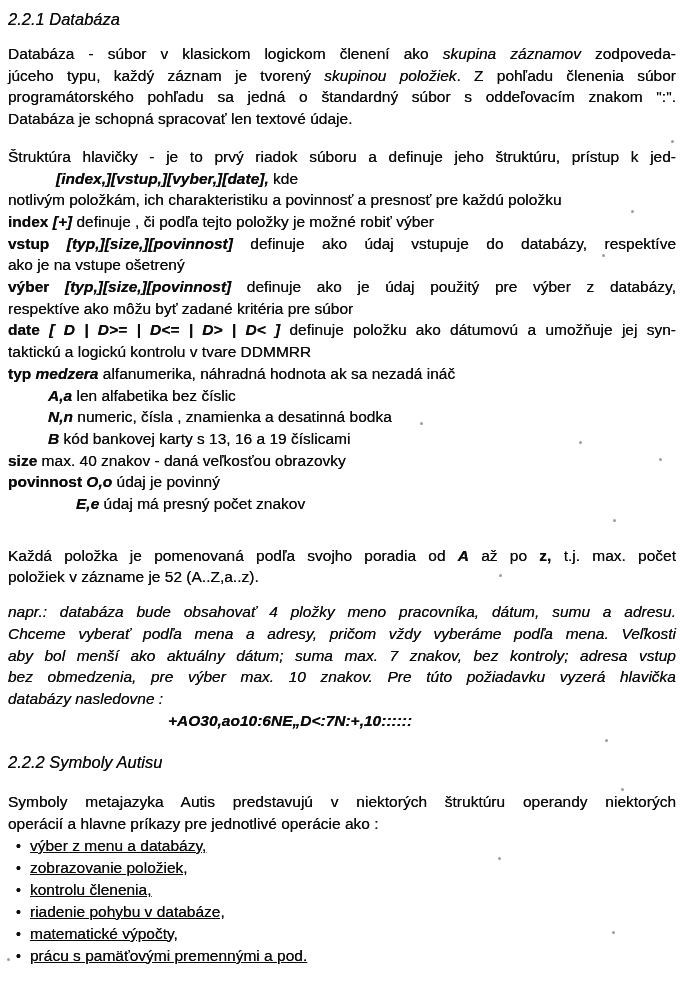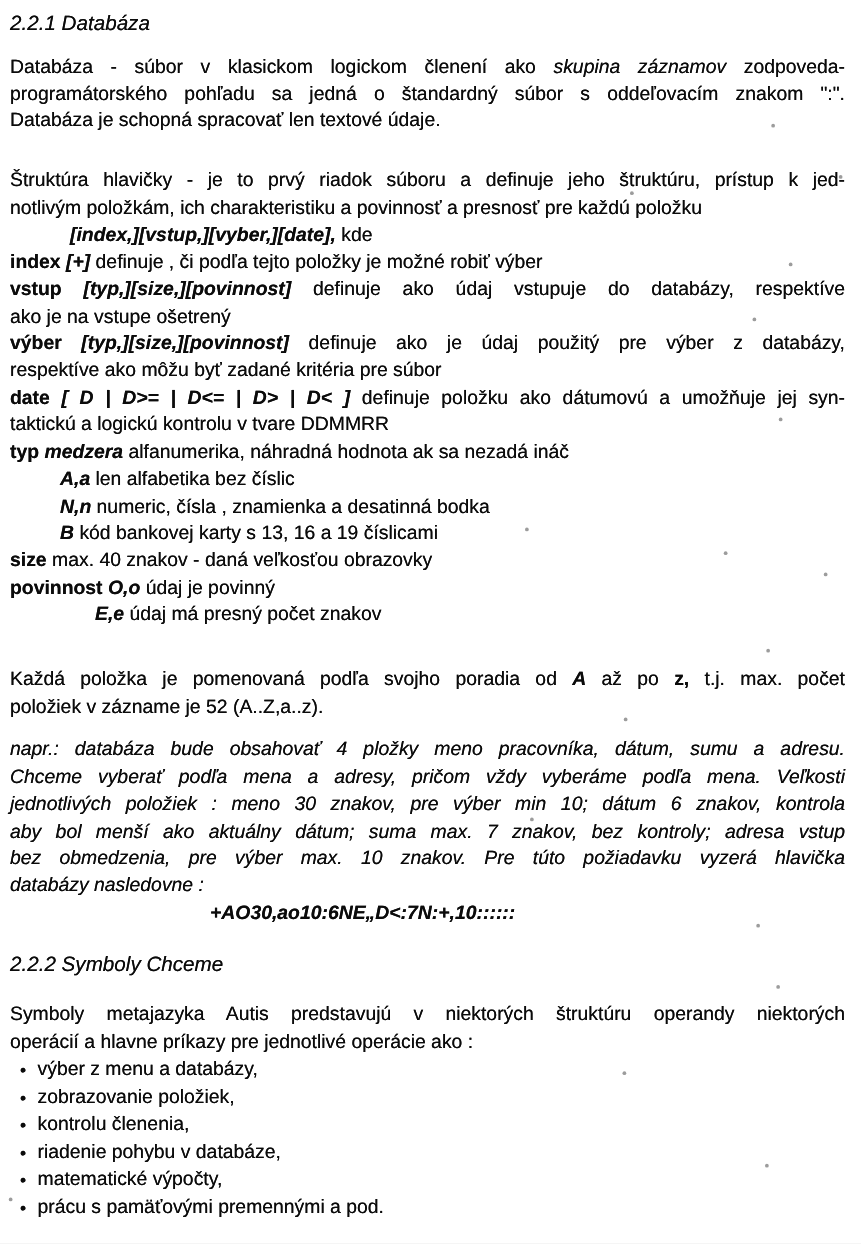--- a/index.html
+++ b/index.html
@@ -19,48 +19,49 @@
   .line{line-height:21.7px;white-space:normal;}
   .fb{font-weight:bold;}
   .fi{font-style:italic;}
   .h{font-size:16.5px;line-height:22px;}
   .fj{text-align:justify;text-align-last:justify;}
   .ind48{margin-left:48px;}
   .ind40{margin-left:40px;}
   .ind68{margin-left:68px;}
   .formula{margin-left:160px;}
   .mt-p1{margin-top:13px;}
-  .mt-p2{margin-top:26px;}
+  .mt-p2{margin-top:16px;}
   .mt-p3{margin-top:30px;}
   .mt-p4{margin-top:13px;}
   .mt-h2{margin-top:20px;}
   .mt-p5{margin-top:18px;}
   ul.blist{list-style:none;margin:0;padding:0;}
   ul.blist li{display:flex;line-height:22px;}
   .bdot{width:22px;padding-left:8px;box-sizing:border-box;font-size:14px;}
-  .btxt{flex:1;}
+  .btxt{flex:1;text-decoration:underline;}
   .dot{position:absolute;width:3px;height:3px;border-radius:50%;background:#4a4a4a;opacity:.55;}
 </style>
 </head>
 <body>
 
 <div class="page">
 
   <div class="line h"><span class="fi">2.2.1 Databáza</span></div>
 
   <div class="mt-p1">
     <div class="line fj"><span>Databáza - súbor v klasickom logickom členení ako </span><span class="fi">skupina záznamov</span><span> zodpoveda-</span></div>
+    <div class="line fj"><span>júceho typu, každý záznam je tvorený </span><span class="fi">skupinou položiek</span><span>. Z pohľadu členenia súbor</span></div>
     <div class="line fj"><span>programátorského pohľadu sa jedná o štandardný súbor s oddeľovacím znakom ":".</span></div>
     <div class="line"><span>Databáza je schopná spracovať len textové údaje.</span></div>
   </div>
 
   <div class="mt-p2">
     <div class="line fj"><span>Štruktúra hlavičky - je to prvý riadok súboru a definuje jeho štruktúru, prístup k jed-</span></div>
+    <div class="line ind48"><span class="fb fi">[index,][vstup,][vyber,][date],</span><span> kde</span></div>
     <div class="line"><span>notlivým položkám, ich charakteristiku a povinnosť a presnosť pre každú položku</span></div>
-    <div class="line ind48"><span class="fb fi">[index,][vstup,][vyber,][date],</span><span> kde</span></div>
     <div class="line"><span class="fb">index </span><span class="fb fi">[+]</span><span> definuje , či podľa tejto položky je možné robiť výber</span></div>
     <div class="line fj"><span class="fb">vstup </span><span class="fb fi">[typ,][size,][povinnost]</span><span> definuje ako údaj vstupuje do databázy, respektíve</span></div>
     <div class="line"><span>ako je na vstupe ošetrený</span></div>
     <div class="line fj"><span class="fb">výber </span><span class="fb fi">[typ,][size,][povinnost]</span><span> definuje ako je údaj použitý pre výber z databázy,</span></div>
     <div class="line"><span>respektíve ako môžu byť zadané kritéria pre súbor</span></div>
     <div class="line fj"><span class="fb">date </span><span class="fb fi">[ D | D&gt;= | D&lt;= | D&gt; | D&lt; ]</span><span> definuje položku ako dátumovú  a umožňuje jej syn-</span></div>
     <div class="line"><span>taktickú a logickú kontrolu v tvare DDMMRR</span></div>
     <div class="line"><span class="fb">typ </span><span class="fb fi">medzera</span><span> alfanumerika, náhradná hodnota ak sa nezadá ináč</span></div>
     <div class="line ind40"><span class="fb fi">A,a</span><span> len alfabetika bez číslic</span></div>
     <div class="line ind40"><span class="fb fi">N,n</span><span> numeric, čísla , znamienka a desatinná bodka</span></div>
@@ -71,28 +72,27 @@
   </div>
 
   <div class="mt-p3">
     <div class="line fj"><span>Každá položka je pomenovaná podľa svojho poradia od </span><span class="fb fi">A</span><span> až po </span><span class="fb">z,</span><span> t.j. max. počet</span></div>
     <div class="line"><span>položiek v zázname je 52 (A..Z,a..z).</span></div>
   </div>
 
   <div class="mt-p4">
     <div class="line fj"><span class="fi">napr.: databáza bude obsahovať 4 pložky meno pracovníka, dátum, sumu a  adresu.</span></div>
     <div class="line fj"><span class="fi">Chceme vyberať podľa mena a adresy, pričom vždy vyberáme  podľa mena. Veľkosti</span></div>
-    <div class="line fj"><span class="fi">jednotlivých položiek : meno 30 znakov, pre výber min 10;  dátum 6 znakov, kontrola</span></div>
     <div class="line fj"><span class="fi">aby bol menší ako aktuálny dátum; suma  max. 7 znakov, bez kontroly; adresa vstup</span></div>
     <div class="line fj"><span class="fi">bez obmedzenia, pre výber max. 10 znakov. Pre túto požiadavku vyzerá hlavička</span></div>
     <div class="line"><span class="fi">databázy nasledovne :</span></div>
     <div class="line formula"><span class="fb fi">+AO30,ao10:6NE„D&lt;:7N:+,10::::::</span></div>
   </div>
 
-  <div class="line h mt-h2"><span class="fi">2.2.2 Symboly Chceme</span></div>
+  <div class="line h mt-h2"><span class="fi">2.2.2 Symboly Autisu</span></div>
 
   <div class="mt-p5">
     <div class="line fj"><span>Symboly metajazyka Autis predstavujú v niektorých štruktúru operandy niektorých</span></div>
     <div class="line"><span>operácií a hlavne príkazy pre jednotlivé operácie ako :</span></div>
   </div>
 
   <ul class="blist">
     <li>
         <span class="bdot">•</span>
         <span class="btxt">výber z menu a databázy,</span>

